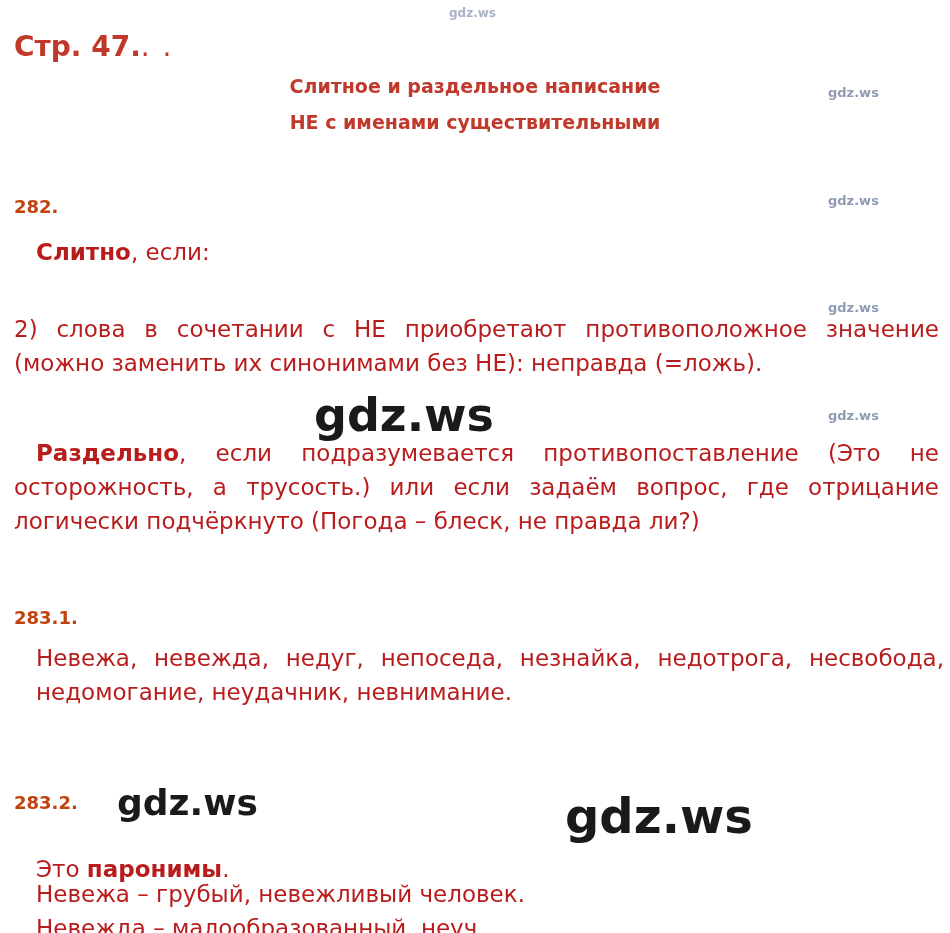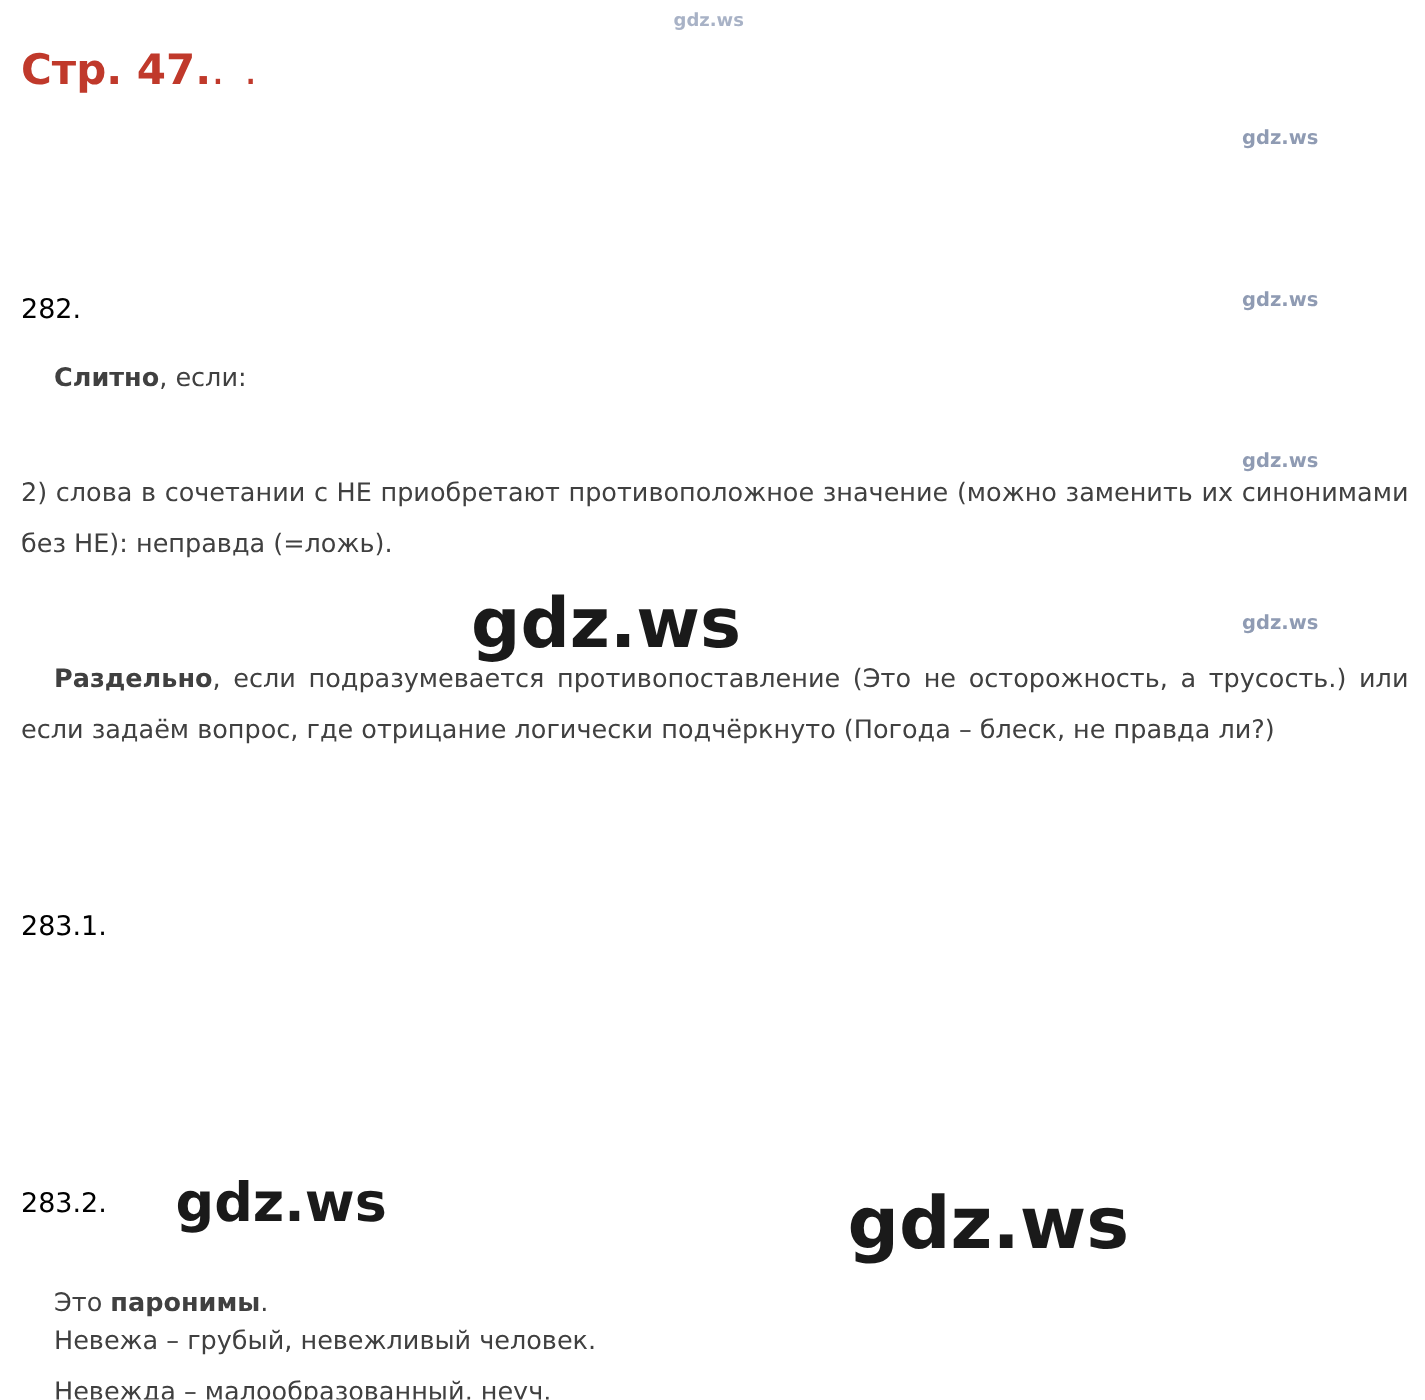--- a/index.html
+++ b/index.html
@@ -68,28 +68,28 @@
     font-size: 19px;
     font-weight: bold;
     color: #c0392b;
     line-height: 36px;
   }
   .title .l2 { display: block; }
 
   .ex-num {
     position: absolute;
     font-size: 18px;
-    font-weight: normal;
-    color: #000000;
+    font-weight: bold;
+    color: #c2410c;
   }
 
   .para {
     position: absolute;
-    font-size: 17px;
-    color: #404040;
+    font-size: 23px;
+    color: #b91c1c;
     line-height: 34px;
   }
   .para b { font-weight: bold; }
 
   .justify {
     text-align: justify;
   }
 </style>
 </head>
 <body>
@@ -102,36 +102,41 @@
   <div class="wm wm-small" style="left:828px; top:300px;">gdz.ws</div>
   <div class="wm wm-small" style="left:828px; top:408px;">gdz.ws</div>
   <div class="wm wm-big" style="left:314px; top:388px;">gdz.ws</div>
   <div class="wm wm-big" style="left:117px; top:782px; font-size:36px;">gdz.ws</div>
   <div class="wm wm-big" style="left:565px; top:788px; font-size:48px;">gdz.ws</div>
 
   <div class="page-num">
     <span>Стр. 47.</span><span class="dots">. .</span>
   </div>
 
+  <div class="title">
+    <span>Слитное и раздельное написание</span>
+    <span class="l2">НЕ с именами существительными</span>
+  </div>
 
   <div class="ex-num" style="left:14px; top:196px;">282.</div>
 
   <div class="para" style="left:36px; top:235px; width:880px;">
     <b>Слитно</b><span>, если:</span>
   </div>
 
 
   <div class="para justify" style="left:14px; top:312px; width:925px;">2) слова в сочетании с НЕ приобретают противоположное значение (можно заменить их синонимами без НЕ): неправда (=ложь).</div>
 
   <div class="para justify" style="left:14px; top:436px; width:925px;">
     <span style="display:inline-block; width:22px;"></span><b>Раздельно</b><span>, если подразумевается противопоставление (Это не осторожность, а трусость.) или если задаём вопрос, где отрицание логически подчёркнуто (Погода – блеск, не правда ли?)</span>
   </div>
 
   <div class="ex-num" style="left:14px; top:607px;">283.1.</div>
 
+  <div class="para justify" style="left:36px; top:641px; width:908px;">Невежа, невежда, недуг, непоседа, незнайка, недотрога, несвобода, недомогание, неудачник, невнимание.</div>
 
   <div class="ex-num" style="left:14px; top:792px;">283.2.</div>
 
   <div class="para" style="left:36px; top:840px; width:880px;margin-top:12px;">
     <span>Это </span><b>паронимы</b><span>.</span>
   </div>
 
   <div class="para" style="left:36px; top:877px; width:880px;">Невежа – грубый, невежливый человек.</div>
 
   <div class="para" style="left:36px; top:911px; width:880px;">Невежда – малообразованный, неуч.</div>

